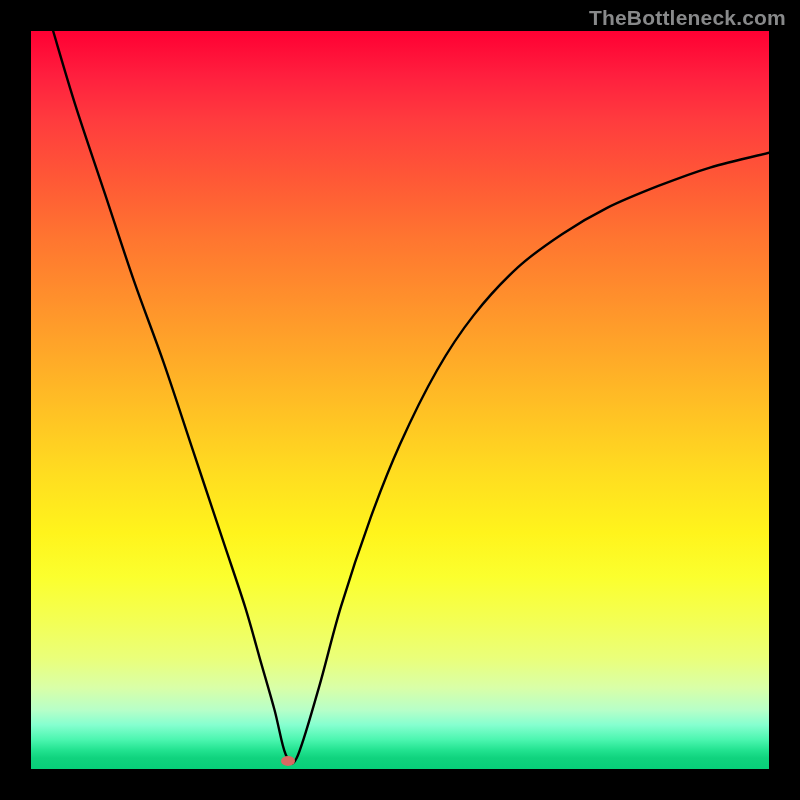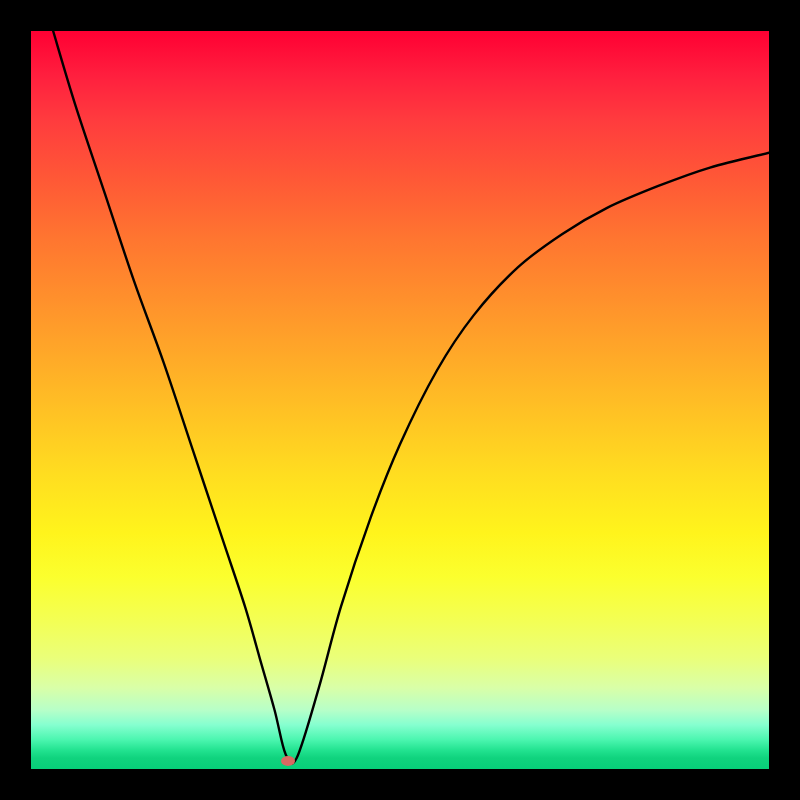--- a/index.html
+++ b/index.html
@@ -74,14 +74,15 @@
   <div class="plot-area">
     <div class="gradient-bg"></div>
 
     <svg class="curve-layer" viewBox="0 0 738 738" width="738" height="738" preserveAspectRatio="none">
       <path id="curve-path" fill="none" stroke="#000000" stroke-width="2.4" stroke-linejoin="round" stroke-linecap="round" d="M 22.14 0.00 C 25.83 12.30, 35.67 46.74, 44.28 73.80 C 52.89 100.86, 63.96 132.84, 73.80 162.36 C 83.64 191.88, 93.48 222.63, 103.32 250.92 C 113.16 279.21, 123.00 303.81, 132.84 332.10 C 142.68 360.39, 152.52 391.14, 162.36 420.66 C 172.20 450.18, 183.27 483.39, 191.88 509.22 C 200.49 535.05, 207.87 555.96, 214.02 575.64 C 220.17 595.32, 223.86 610.08, 228.78 627.30 C 233.70 644.52, 239.24 662.97, 243.54 678.96 C 247.85 694.95, 250.92 715.25, 254.61 723.24 C 258.30 731.24, 260.14 738.00, 265.68 726.93 C 271.22 715.86, 280.44 682.03, 287.82 656.82 C 295.20 631.60, 301.35 603.93, 309.96 575.64 C 318.57 547.35, 329.64 514.14, 339.48 487.08 C 349.32 460.02, 357.93 437.88, 369.00 413.28 C 380.07 388.68, 393.60 361.00, 405.90 339.48 C 418.20 317.95, 429.27 301.35, 442.80 284.13 C 456.33 266.91, 472.32 249.69, 487.08 236.16 C 501.84 222.63, 516.60 212.79, 531.36 202.95 C 546.12 193.11, 559.65 185.12, 575.64 177.12 C 591.63 169.13, 610.08 161.75, 627.30 154.98 C 644.52 148.22, 660.51 142.07, 678.96 136.53 C 697.41 131.00, 728.16 124.23, 738.00 121.77"></path>
     </svg>
 
     <div id="marker" class="marker" style="left: 256.824px; top: 729.882px; background: rgb(216, 106, 98);"></div>
   </div>
 
+  <div class="watermark">TheBottleneck.com</div>
 
 </div>
 
 </body></html>

